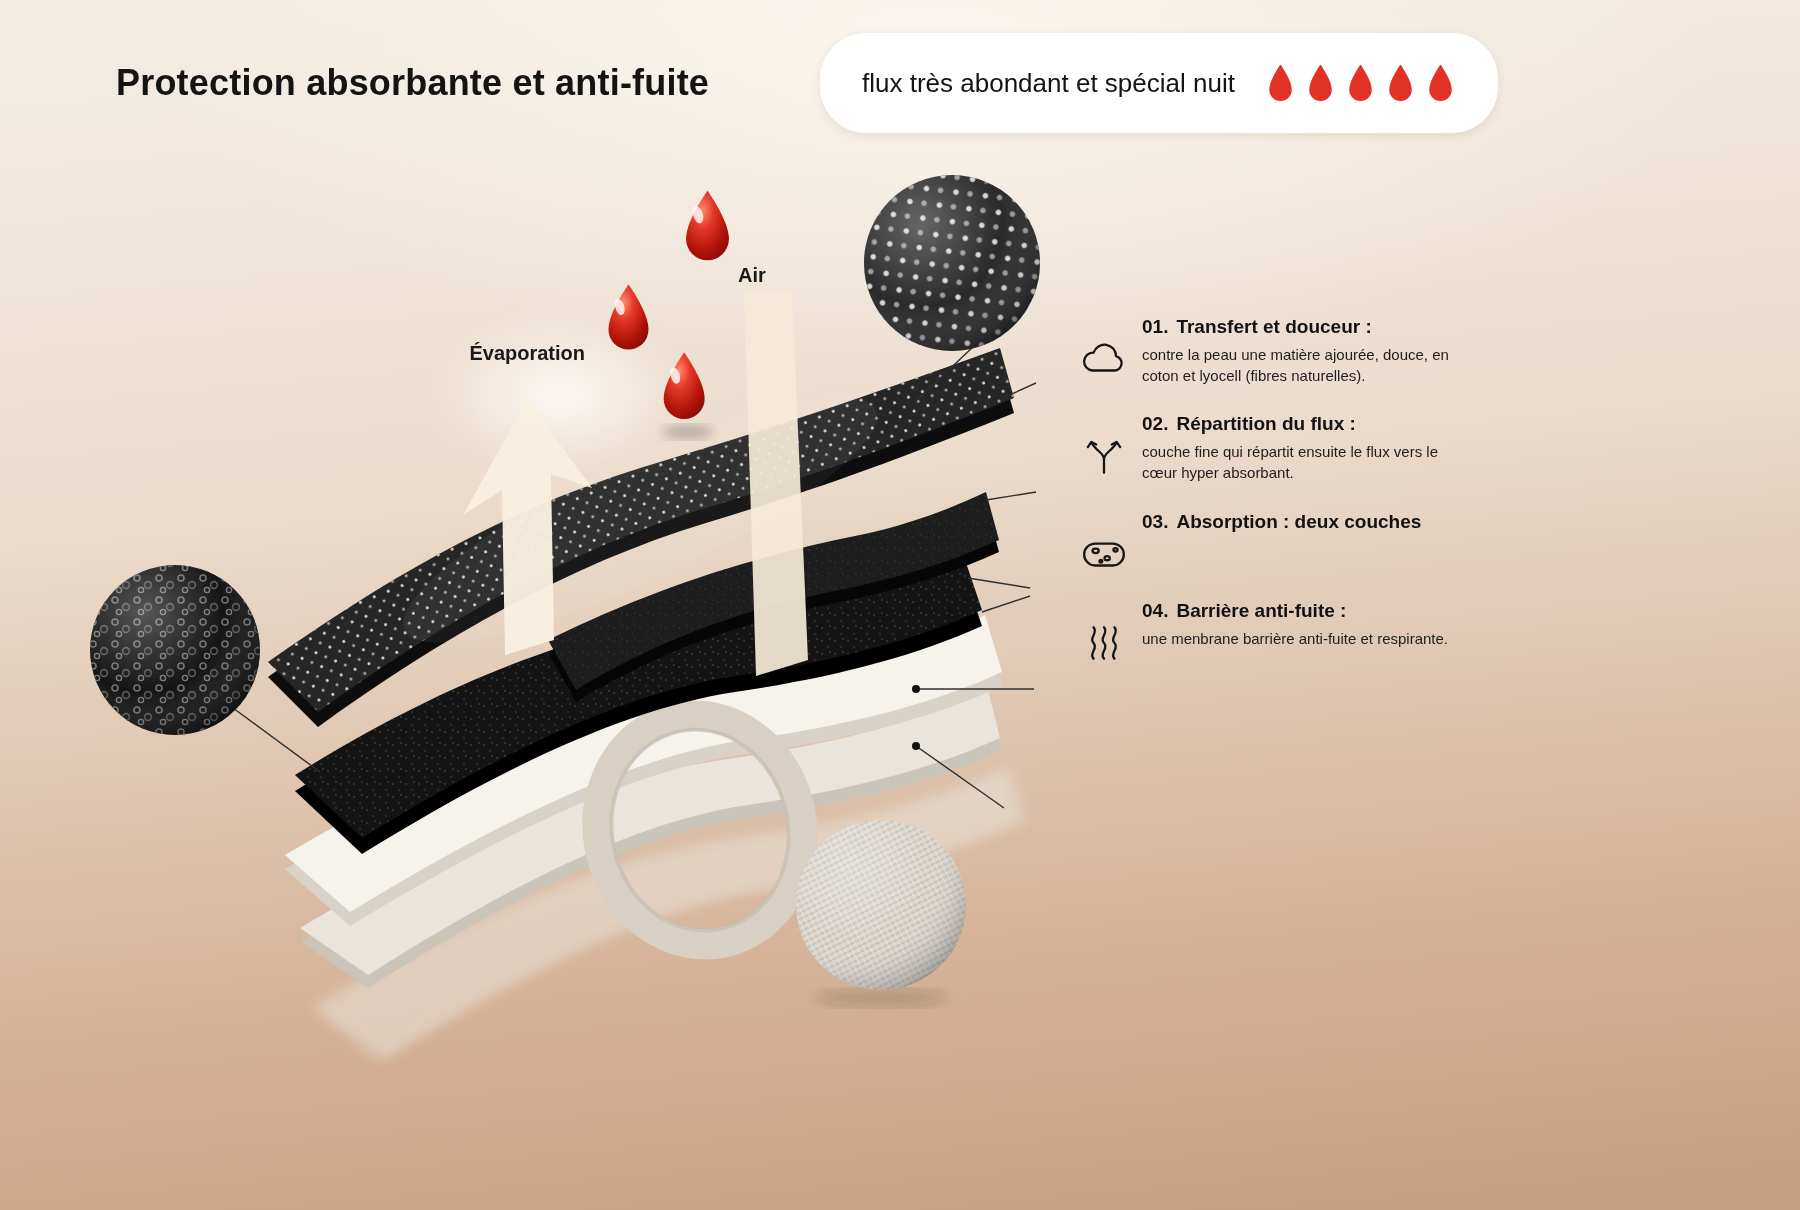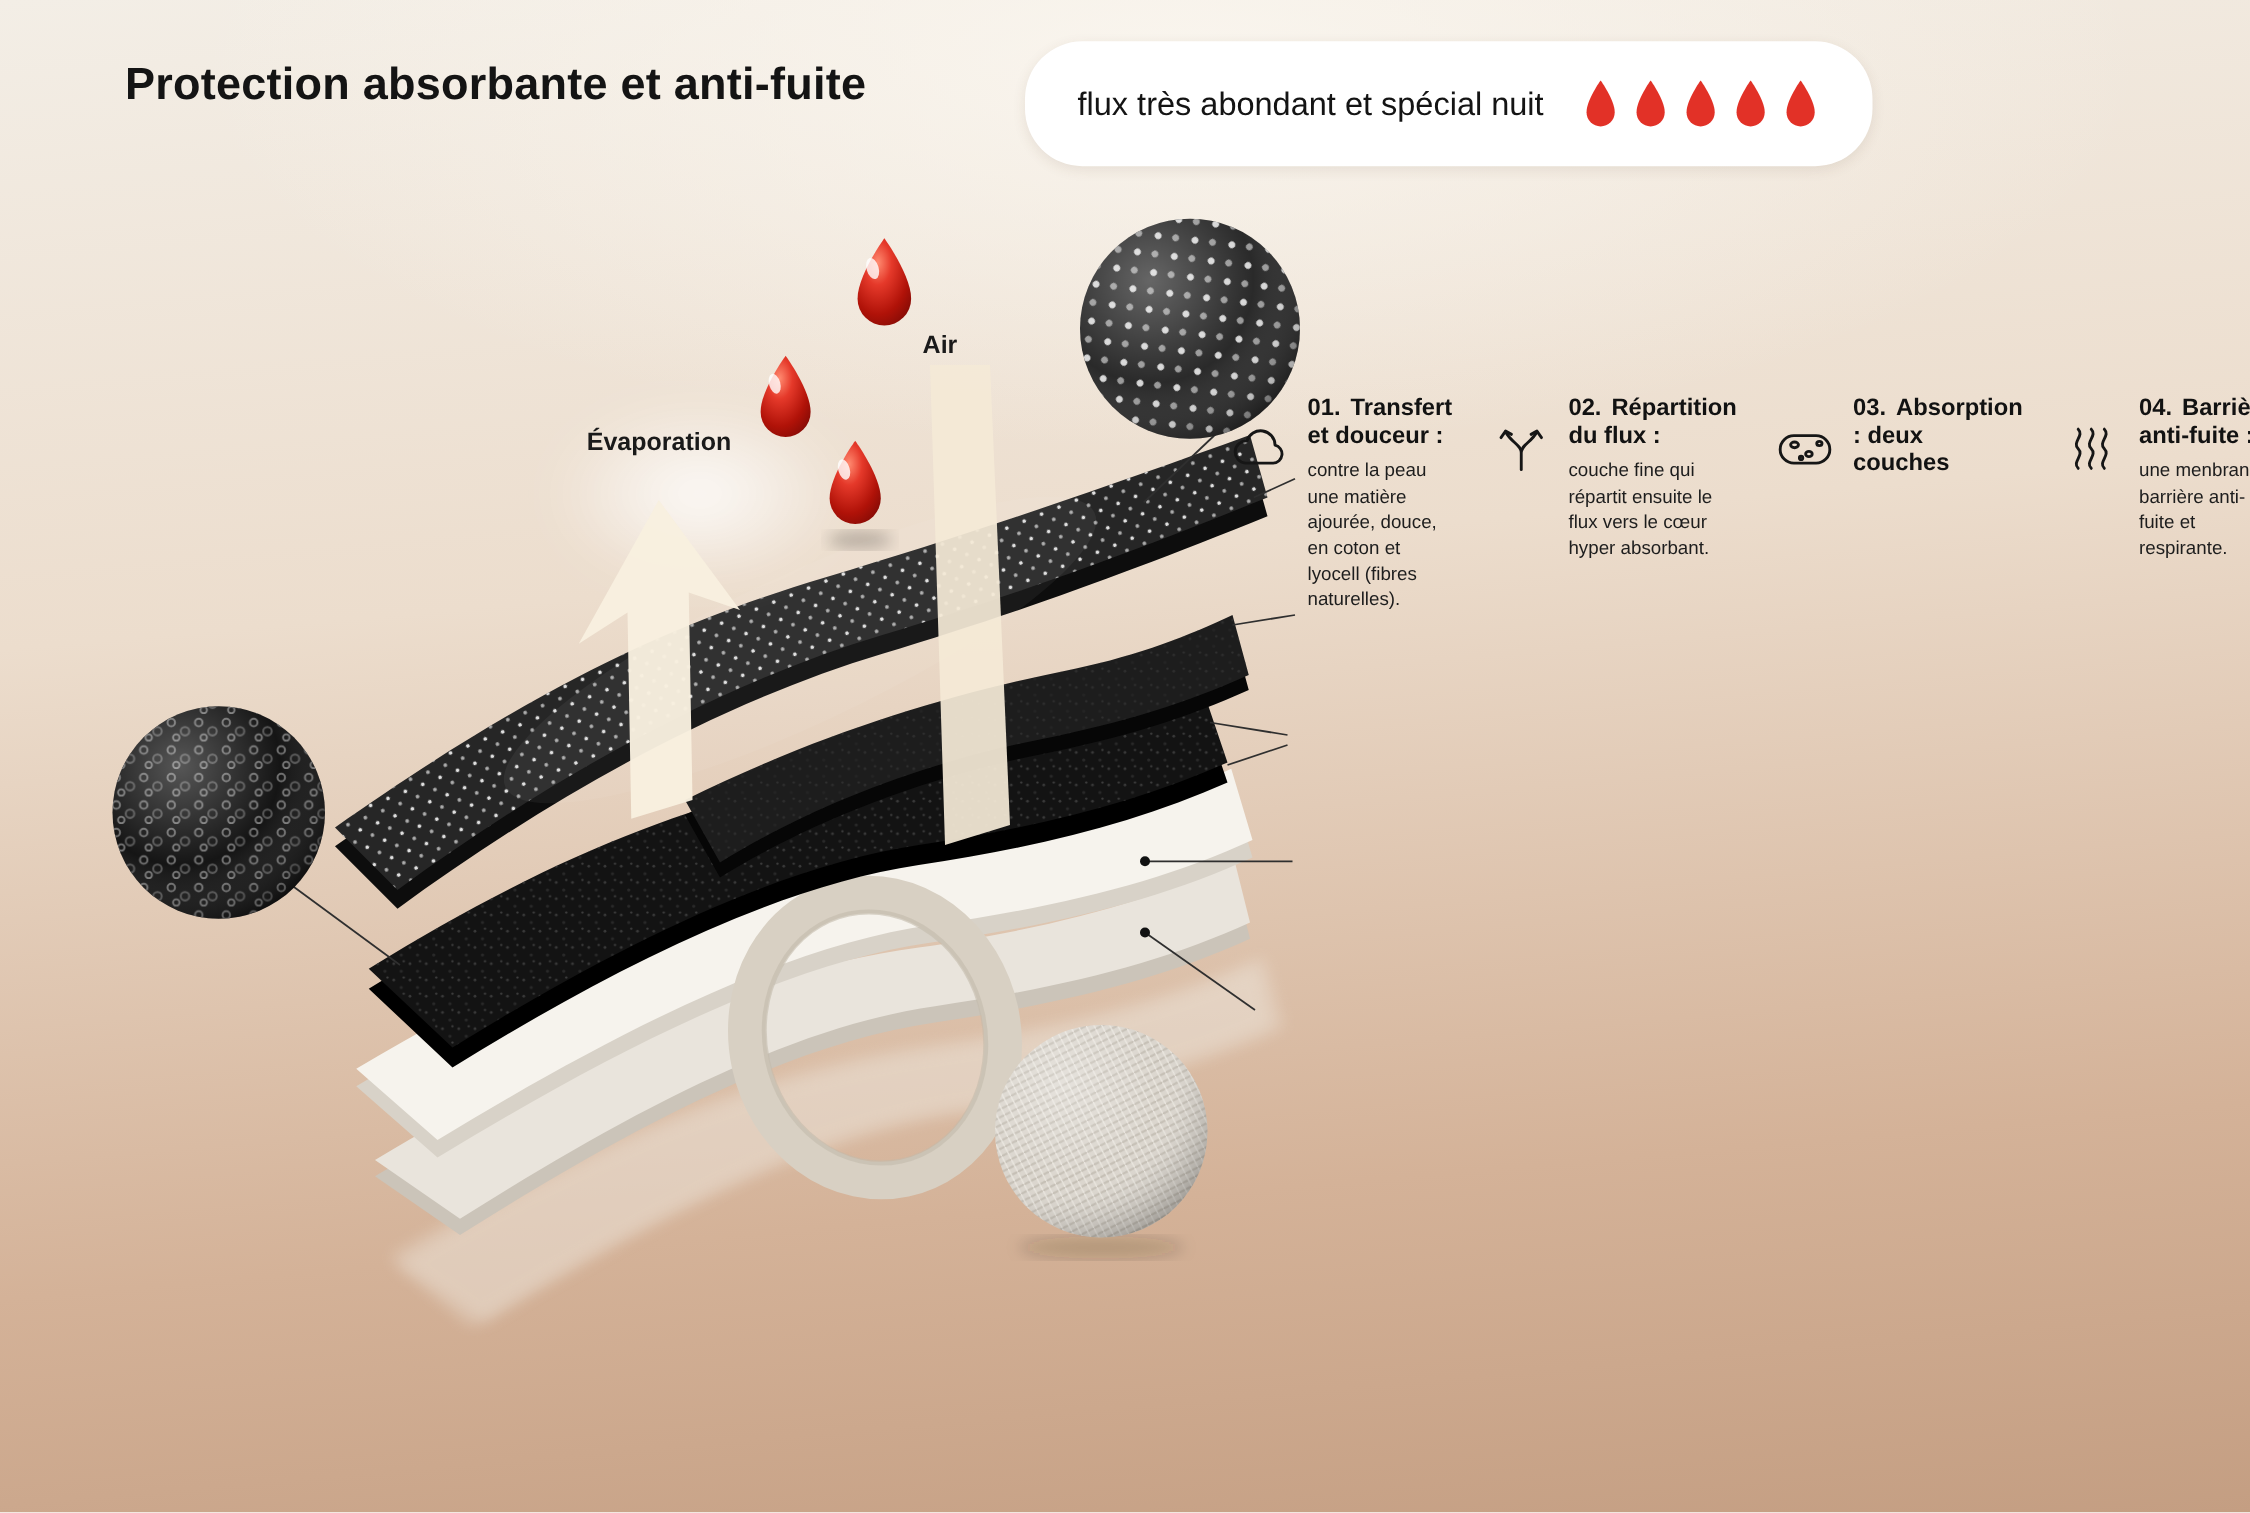--- a/index.html
+++ b/index.html
@@ -4,33 +4,33 @@
 <style>
   html,body{margin:0;padding:0;}
   .stage{
     position:relative;width:1800px;height:1210px;overflow:hidden;
     font-family:"Liberation Sans","DejaVu Sans",sans-serif;color:#161616;
     background:
       radial-gradient(1300px 520px at 52% 4%, rgba(250,246,239,.9) 0%, rgba(250,246,239,0) 60%),
       linear-gradient(175deg,#f3eee6 0%,#ecddcd 38%,#d4b298 76%,#c49e82 100%);
   }
   .page-title{
-    position:absolute;left:100px;top:46px;margin:0;
+    position:absolute;left:100px;top:46px;margin:16px;
     font-size:36px;font-weight:800;letter-spacing:.2px;color:#141414;
   }
   .flow-badge{
     position:absolute;left:820px;top:33px;width:678px;height:100px;
     background:#ffffff;border-radius:46px;box-shadow:0 3px 10px rgba(90,60,40,.10);
     display:flex;align-items:center;padding:0 42px;box-sizing:border-box;
   }
   .flow-badge .label{font-size:26px;font-weight:500;color:#141414;}
   .badge-drops{display:flex;gap:9px;margin-left:auto;align-items:center;}
   .bdrop{width:31px;height:41px;display:block;}
   .scene{position:absolute;left:0;top:0;}
-  .features{position:absolute;left:980px;top:316px;width:460px;display:flex;flex-direction:row;gap:27px;}
+  .features{position:absolute;left:1076px;top:316px;width:460px;display:flex;flex-direction:column;gap:27px;}
   .feature{display:flex;align-items:flex-start;}
   .f-icon{width:56px;flex:0 0 56px;margin-top:24px;display:flex;justify-content:center;}
   .f-icon svg{width:46px;height:38px;}
   .f-text{margin-left:10px;}
   .f-head{font-size:19px;font-weight:700;color:#121212;}
   .f-num{margin-right:8px;}
   .f-desc{margin:7px 0 0 0;font-size:15px;line-height:1.38;color:#1d1d1d;max-width:330px;}
   .ico{stroke:#161616;stroke-width:2.2;fill:none;stroke-linecap:round;stroke-linejoin:round;}
 </style>
 </head>

